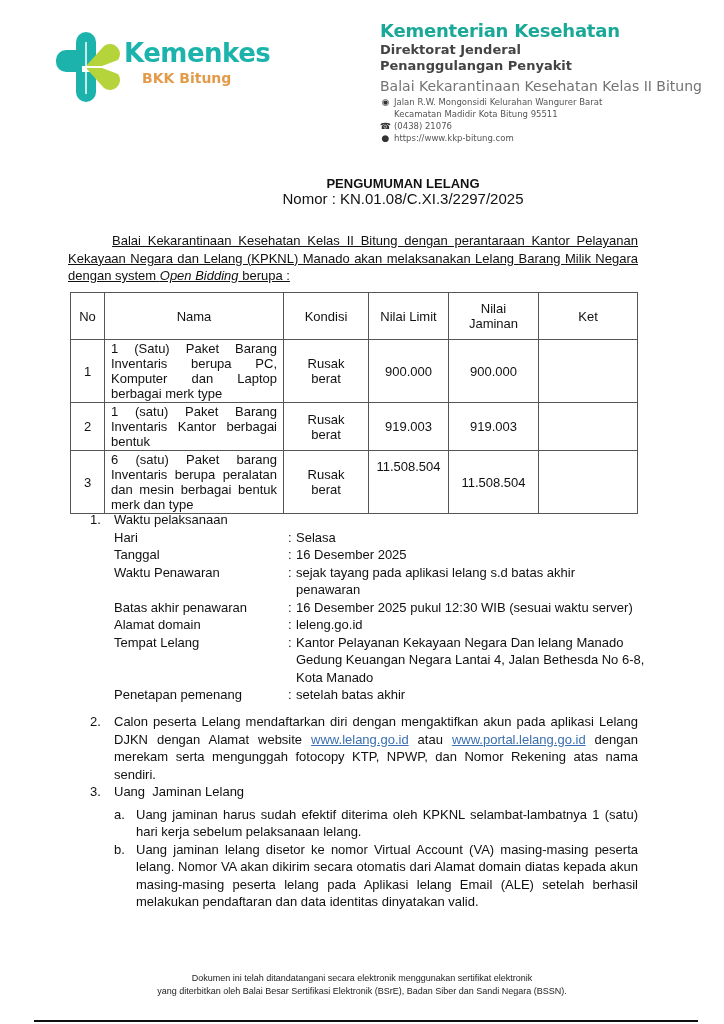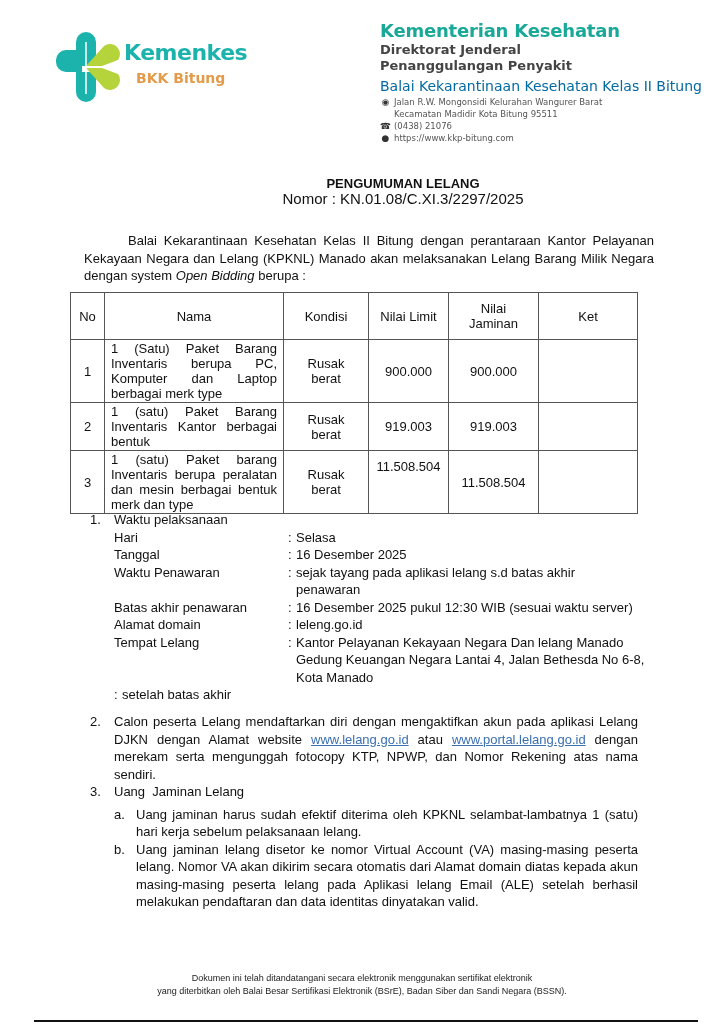--- a/index.html
+++ b/index.html
@@ -1,37 +1,37 @@
 <!DOCTYPE html>
 <html><head>
 <meta charset="utf-8">
 <style>
   html, body { margin:0; padding:0; background:#ffffff; }
   body { width:724px; height:1024px; position:relative; overflow:hidden; font-family:"Liberation Sans", sans-serif; color:#111; }
 
   
   .logo { position:absolute; left:52px; top:32px; width:70px; height:70px; }
   .logo-text { position:absolute; left:124px; top:38px; }
-  .logo-title { font-family:"DejaVu Sans", sans-serif; font-size:22px; font-weight:bold; color:#1db3ad; letter-spacing:-0.5px; line-height:30px; }
-  .logo-sub { font-family:"DejaVu Sans", sans-serif; font-size:14px; font-weight:bold; color:#e39b4a; margin-top:2px; margin-left:12px; }
+  .logo-title { font-family:"DejaVu Sans", sans-serif; font-size:26px; font-weight:bold; color:#1db3ad; letter-spacing:-0.5px; line-height:30px; }
+  .logo-sub { font-family:"DejaVu Sans", sans-serif; font-size:14px; font-weight:bold; color:#e39b4a; margin-top:2px; margin-left:18px; }
 
   .org { position:absolute; left:380px; top:20px; width:330px; }
   .org-title { font-family:"DejaVu Sans", sans-serif; font-size:18px; font-weight:bold; color:#1aa898; line-height:22px; letter-spacing:-0.2px; }
   .org-dir { font-family:"DejaVu Sans", sans-serif; font-size:13px; font-weight:bold; color:#444; line-height:16px; }
-  .org-balai { font-family:"DejaVu Sans", sans-serif; font-size:14px; color:#0369a1; line-height:20px; margin-top:2px; }
+  .org-balai { font-family:"DejaVu Sans", sans-serif; font-size:14px; color:#737373; line-height:20px; margin-top:2px; }
   .org-row { font-family:"DejaVu Sans", sans-serif; font-size:8.5px; color:#555; line-height:12px; display:flex; align-items:center; }
   .org-row .ic { width:11px; display:inline-block; font-size:9px; color:#333; margin-right:3px; text-align:center; }
   .org-row.indent { padding-left:14px; }
 
   
   .title-block { position:absolute; left:0; width:724px; top:176px; text-align:center;padding-left:41px; }
   .doc-title { font-size:13px; font-weight:bold; line-height:15px; }
   .doc-number { font-size:15px; line-height:16px; }
 
-  .intro { position:absolute; left:84px; top:232px; width:570px; font-size:13px; line-height:17.5px; text-align:justify; }
+  .intro { position:absolute; left:68px; top:232px; width:570px; font-size:13px; line-height:17.5px; text-align:justify;text-decoration:underline; }
   .intro .indent { display:inline-block; width:44px; }
 
   
   table.items { position:absolute; left:70px; top:292px; width:568px; border-collapse:collapse; font-size:13px; }
   table.items th, table.items td { border:1.5px solid #555; padding:8px 6px; vertical-align:middle; }
   table.items th { font-weight:normal; height:22px; text-align:center; }
   table.items td.c { text-align:center; }
   table.items td.nama { text-align:justify; text-align-last:left; line-height:15px; padding:1px 6px; }
   col.no { width:34px; } col.nama { width:179px; } col.kon { width:85px; } col.lim { width:80px; } col.jam { width:90px; }
 
@@ -130,21 +130,21 @@
     <tr style="height:47px">
       <td class="c">2</td>
       <td class="nama">1 (satu) Paket Barang Inventaris Kantor berbagai bentuk</td>
       <td class="c"><span>Rusak</span><br><span>berat</span></td>
       <td class="c">919.003</td>
       <td class="c">919.003</td>
       <td></td>
     </tr>
     <tr style="height:62px">
       <td class="c">3</td>
-      <td class="nama">1 (satu) Paket barang Inventaris berupa peralatan dan mesin berbagai bentuk merk dan type</td>
+      <td class="nama">6 (satu) Paket barang Inventaris berupa peralatan dan mesin berbagai bentuk merk dan type</td>
       <td class="c"><span>Rusak</span><br><span>berat</span></td>
       <td class="c" style="vertical-align:top;padding-top:8px">11.508.504</td>
       <td class="c">11.508.504</td>
       <td></td>
     </tr>
   </tbody>
 </table>
 
 <div class="sec" style="top:511px">
   <span class="num">1.</span>
@@ -186,20 +186,21 @@
         </span>
       </div>
     <div class="kv">
         <span class="k">Tempat Lelang</span>
         <span class="v">
           <span class="colon">:</span>
           <span style="width:350px;display:inline-block">Kantor Pelayanan Kekayaan Negara Dan lelang Manado Gedung Keuangan Negara Lantai 4, Jalan Bethesda No 6-8, Kota Manado</span>
         </span>
       </div>
     <div class="kv">
+        <span class="k">Penetapan pemenang</span>
         <span class="v">
           <span class="colon">:</span>
           <span>setelah batas akhir</span>
         </span>
       </div>
   </div>
 </div>
 
 <div class="sec" style="top:713px">
   <span class="num">2.</span>

